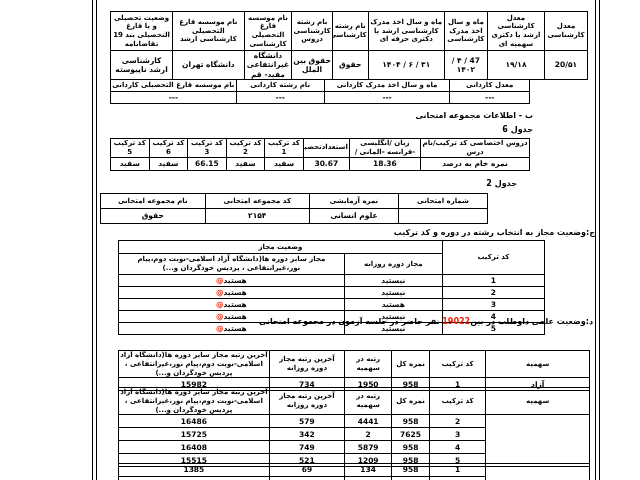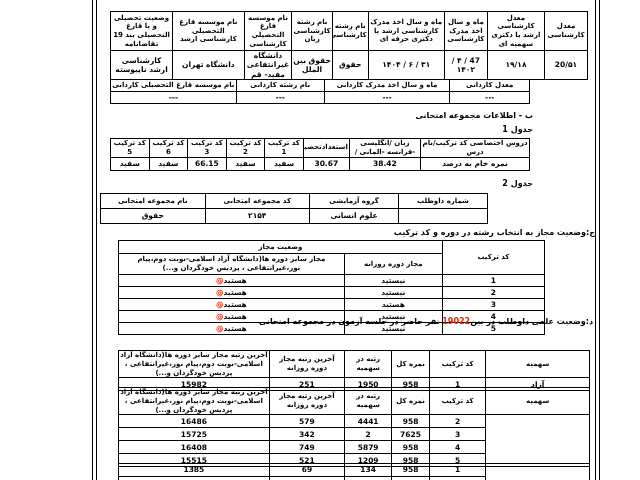--- a/index.html
+++ b/index.html
@@ -38,21 +38,21 @@
         <col style="width:15%">
         <col style="width:13%">
       </colgroup>
     <tbody>
         <tr style="height:39px">
       <td>معدل کارشناسی</td>
       <td>معدل کارشناسی ارشد یا دکتری سهمیه ای</td>
       <td>ماه و سال اخذ مدرک کارشناسی</td>
       <td>ماه و سال اخذ مدرک کارشناسی ارشد یا دکتری حرفه ای</td>
       <td>نام رشته کارشناسی</td>
-      <td>نام رشته کارشناسی زبان</td>
+      <td>نام رشته کارشناسی دروس</td>
       <td>نام موسسه فارغ التحصیلی کارشناسی</td>
       <td>نام موسسه فارغ التحصیلی کارشناسی ارشد</td>
       <td>وضعیت تحصیلی و یا فارغ التحصیلی بند 19 تقاضانامه</td>
     </tr>
     <tr style="height:25px" class="vals">
       <td>20/۵۱</td>
       <td>۱۹/۱۸</td>
       <td>47 / ۴ / ۱۴۰۲</td>
       <td>۳۱ / ۶ / ۱۴۰۴</td>
       <td>حقوق</td>
@@ -84,21 +84,21 @@
       <td>---</td>
       <td>---</td>
       <td>---</td>
       <td>---</td>
     </tr>
   </tbody>
     </table>
 </div>
 
 <div class="abs title" style="right:107px;top:111px">ب - اطلاعات مجموعه امتحانی</div>
-<div class="abs title" style="right:107px;top:125px">جدول 1</div>
+<div class="abs title" style="right:107px;top:125px">جدول 6</div>
 
 <div class="abs" style="left:110px;top:138px;width:420px">
   <table>
     <colgroup>
         <col style="width:26%">
         <col style="width:17%">
         <col style="width:11%">
         <col style="width:9.2%">
         <col style="width:9.2%">
         <col style="width:9.2%">
@@ -111,46 +111,46 @@
       <td>زبان /انگلیسی -فرانسه -المانی /</td>
       <td>استعدادتحصیلی</td>
       <td>کد ترکیب 1</td>
       <td>کد ترکیب 2</td>
       <td>کد ترکیب 3</td>
       <td>کد ترکیب 6</td>
       <td>کد ترکیب 5</td>
     </tr>
     <tr style="height:13px" class="vals">
       <td>نمره خام به درصد</td>
-      <td>38.42</td>
+      <td>18.36</td>
       <td>30.67</td>
       <td>سفید</td>
       <td>سفید</td>
       <td>66.15</td>
       <td>سفید</td>
       <td>سفید</td>
     </tr>
   </tbody>
     </table>
 </div>
 
-<div class="abs title" style="right:107px;top:179px">جدول 2</div>
+<div class="abs title" style="right:123px;top:179px">جدول 2</div>
 
 <div class="abs" style="left:100px;top:193px;width:388px">
   <table>
     <colgroup>
         <col style="width:23%">
         <col style="width:23%">
         <col style="width:27%">
         <col style="width:27%">
       </colgroup>
     <tbody>
         <tr style="height:15px">
-      <td>شماره داوطلب</td>
-      <td>گروه آزمایشی</td>
+      <td>شماره امتحانی</td>
+      <td>نمره آزمایشی</td>
       <td>کد مجموعه امتحانی</td>
       <td>نام مجموعه امتحانی</td>
     </tr>
     <tr style="height:15px" class="vals">
       <td></td>
       <td>علوم انسانی</td>
       <td>۲۱۵۴</td>
       <td>حقوق</td>
     </tr>
   </tbody>
@@ -225,21 +225,21 @@
       <td>نمره کل</td>
       <td>رتبه در سهمیه</td>
       <td>آخرین رتبه مجاز دوره روزانه</td>
       <td>آخرین رتبه مجاز سایر دوره ها(دانشگاه آزاد اسلامی-نوبت دوم،پیام نور،غیرانتفاعی ، پردیس خودگردان و...)</td>
     </tr>
     <tr style="height:13px" class="vals">
       <td>آزاد</td>
       <td>1</td>
       <td>958</td>
       <td>1950</td>
-      <td>251</td>
+      <td>734</td>
       <td>15982</td>
     </tr>
   </tbody>
     </table>
 </div>
 
 <div class="abs" style="left:118px;top:387px;width:472px">
   <table>
     <colgroup>
         <col style="width:22%">

